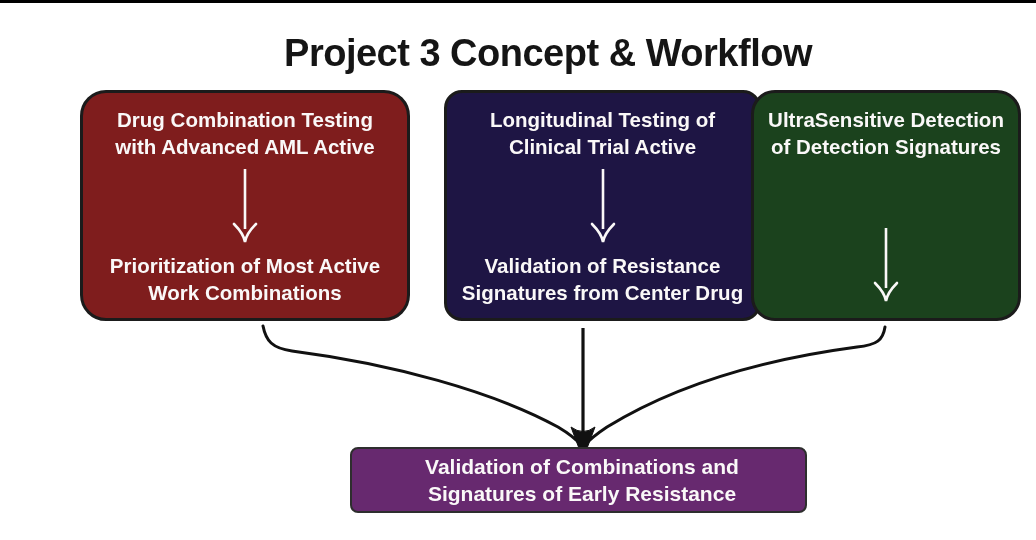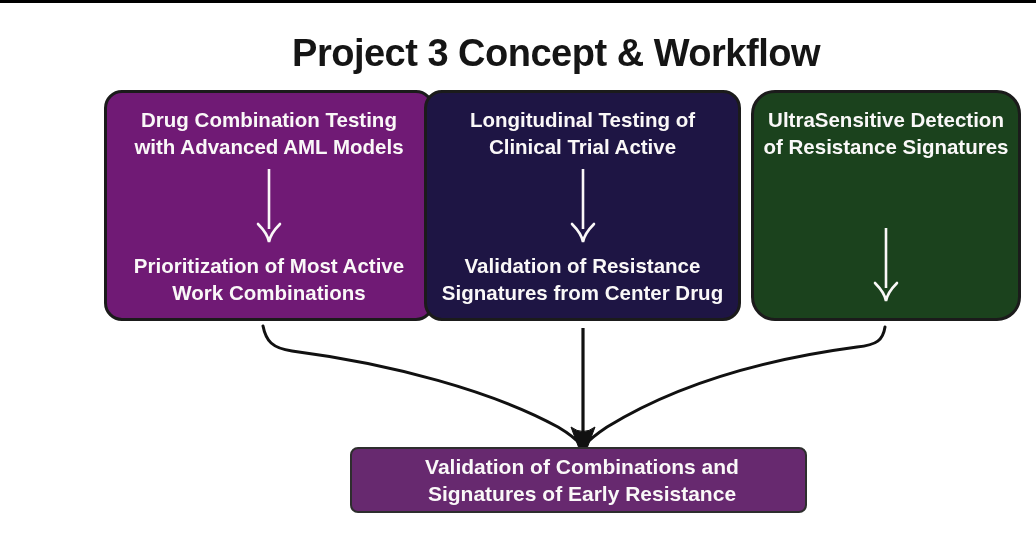--- a/index.html
+++ b/index.html
@@ -8,41 +8,41 @@
     width:1036px;height:540px;
     background:#ffffff;
     font-family:"Liberation Sans","DejaVu Sans",sans-serif;
     overflow:hidden;
   }
   .topbar{
     position:absolute;left:0;top:0;width:1036px;height:3px;
     background:#000000;
   }
   .title{
-    position:absolute;left:90px;top:32px;width:932px;
+    position:absolute;left:82px;top:32px;width:932px;
     text-align:center;
     font-size:38px;font-weight:bold;color:#151515;
     letter-spacing:-0.5px;
     white-space:nowrap;
   }
   .wbox{
     position:absolute;top:90px;height:231px;
     box-sizing:border-box;
     border:3px solid #1b1b1b;
     border-radius:18px;
     color:#faf8f8;
     font-weight:bold;font-size:20.5px;line-height:27px;
     text-align:center;
     display:flex;flex-direction:column;align-items:center;
     justify-content:space-between;
     padding:13px 2px 12px 2px;
   }
   .wbox .line{white-space:nowrap;}
-  .box-red{left:104px;width:330px;background:#701a75;}
-  .box-navy{left:424px;width:317px;background:#1e1544;}
+  .box-red{left:80px;width:330px;background:#7f1d1d;border-radius:26px;}
+  .box-navy{left:444px;width:317px;background:#1e1544;}
   .box-green{left:751px;width:270px;background:#1b421d;border-radius:24px;}
   .arrow-down{flex:0 0 auto;margin:2px 0 2px 0;}
   .connector{
     position:absolute;left:0;top:320px;width:1036px;height:148px;
   }
   .result{
     position:absolute;left:350px;top:447px;width:457px;height:66px;
     box-sizing:border-box;
     background:#67296f;
     border:2.5px solid #2e2e2e;
@@ -58,21 +58,21 @@
 
 <div class="stage">
 
   <div class="topbar"></div>
 
   <div class="title">Project 3 Concept &amp; Workflow</div>
 
   <div class="wbox box-red">
     <div>
       <div class="line">Drug Combination Testing</div>
-      <div class="line">with Advanced AML Models</div>
+      <div class="line">with Advanced AML Active</div>
     </div>
     <svg class="arrow-down" width="30" height="78" viewBox="0 0 30 78">
       <line x1="15" y1="2" x2="15" y2="62" stroke="#faf8f8" stroke-width="2.6"></line>
       <path d="M 4 57 C 10 63 14 69 15 75 C 16 69 20 63 26 57" fill="none" stroke="#faf8f8" stroke-width="2.6" stroke-linecap="round"></path>
     </svg>
     <div>
       <div class="line">Prioritization of Most Active</div>
       <div class="line">Work Combinations</div>
     </div>
   </div>
@@ -88,21 +88,21 @@
     </svg>
     <div>
       <div class="line">Validation of Resistance</div>
       <div class="line">Signatures from Center Drug</div>
     </div>
   </div>
 
   <div class="wbox box-green">
     <div>
       <div class="line">UltraSensitive Detection</div>
-      <div class="line">of Resistance Signatures</div>
+      <div class="line">of Detection Signatures</div>
     </div>
     <svg class="arrow-down" width="30" height="78" viewBox="0 0 30 78">
       <line x1="15" y1="2" x2="15" y2="62" stroke="#faf8f8" stroke-width="2.6"></line>
       <path d="M 4 57 C 10 63 14 69 15 75 C 16 69 20 63 26 57" fill="none" stroke="#faf8f8" stroke-width="2.6" stroke-linecap="round"></path>
     </svg>
   </div>
 
   <svg class="connector" width="1036" height="148" viewBox="0 320 1036 148">
     <path d="M 263 326 C 266 341 272 348 292 351 C 392 364 492 391 558 427 C 568 433 576 439 581 445" fill="none" stroke="#111111" stroke-width="3" stroke-linecap="round"></path>
     <path d="M 885 327 C 883 340 877 345 857 347 C 744 362 664 392 607 427 C 598 433 590 439 585 445" fill="none" stroke="#111111" stroke-width="3" stroke-linecap="round"></path>

